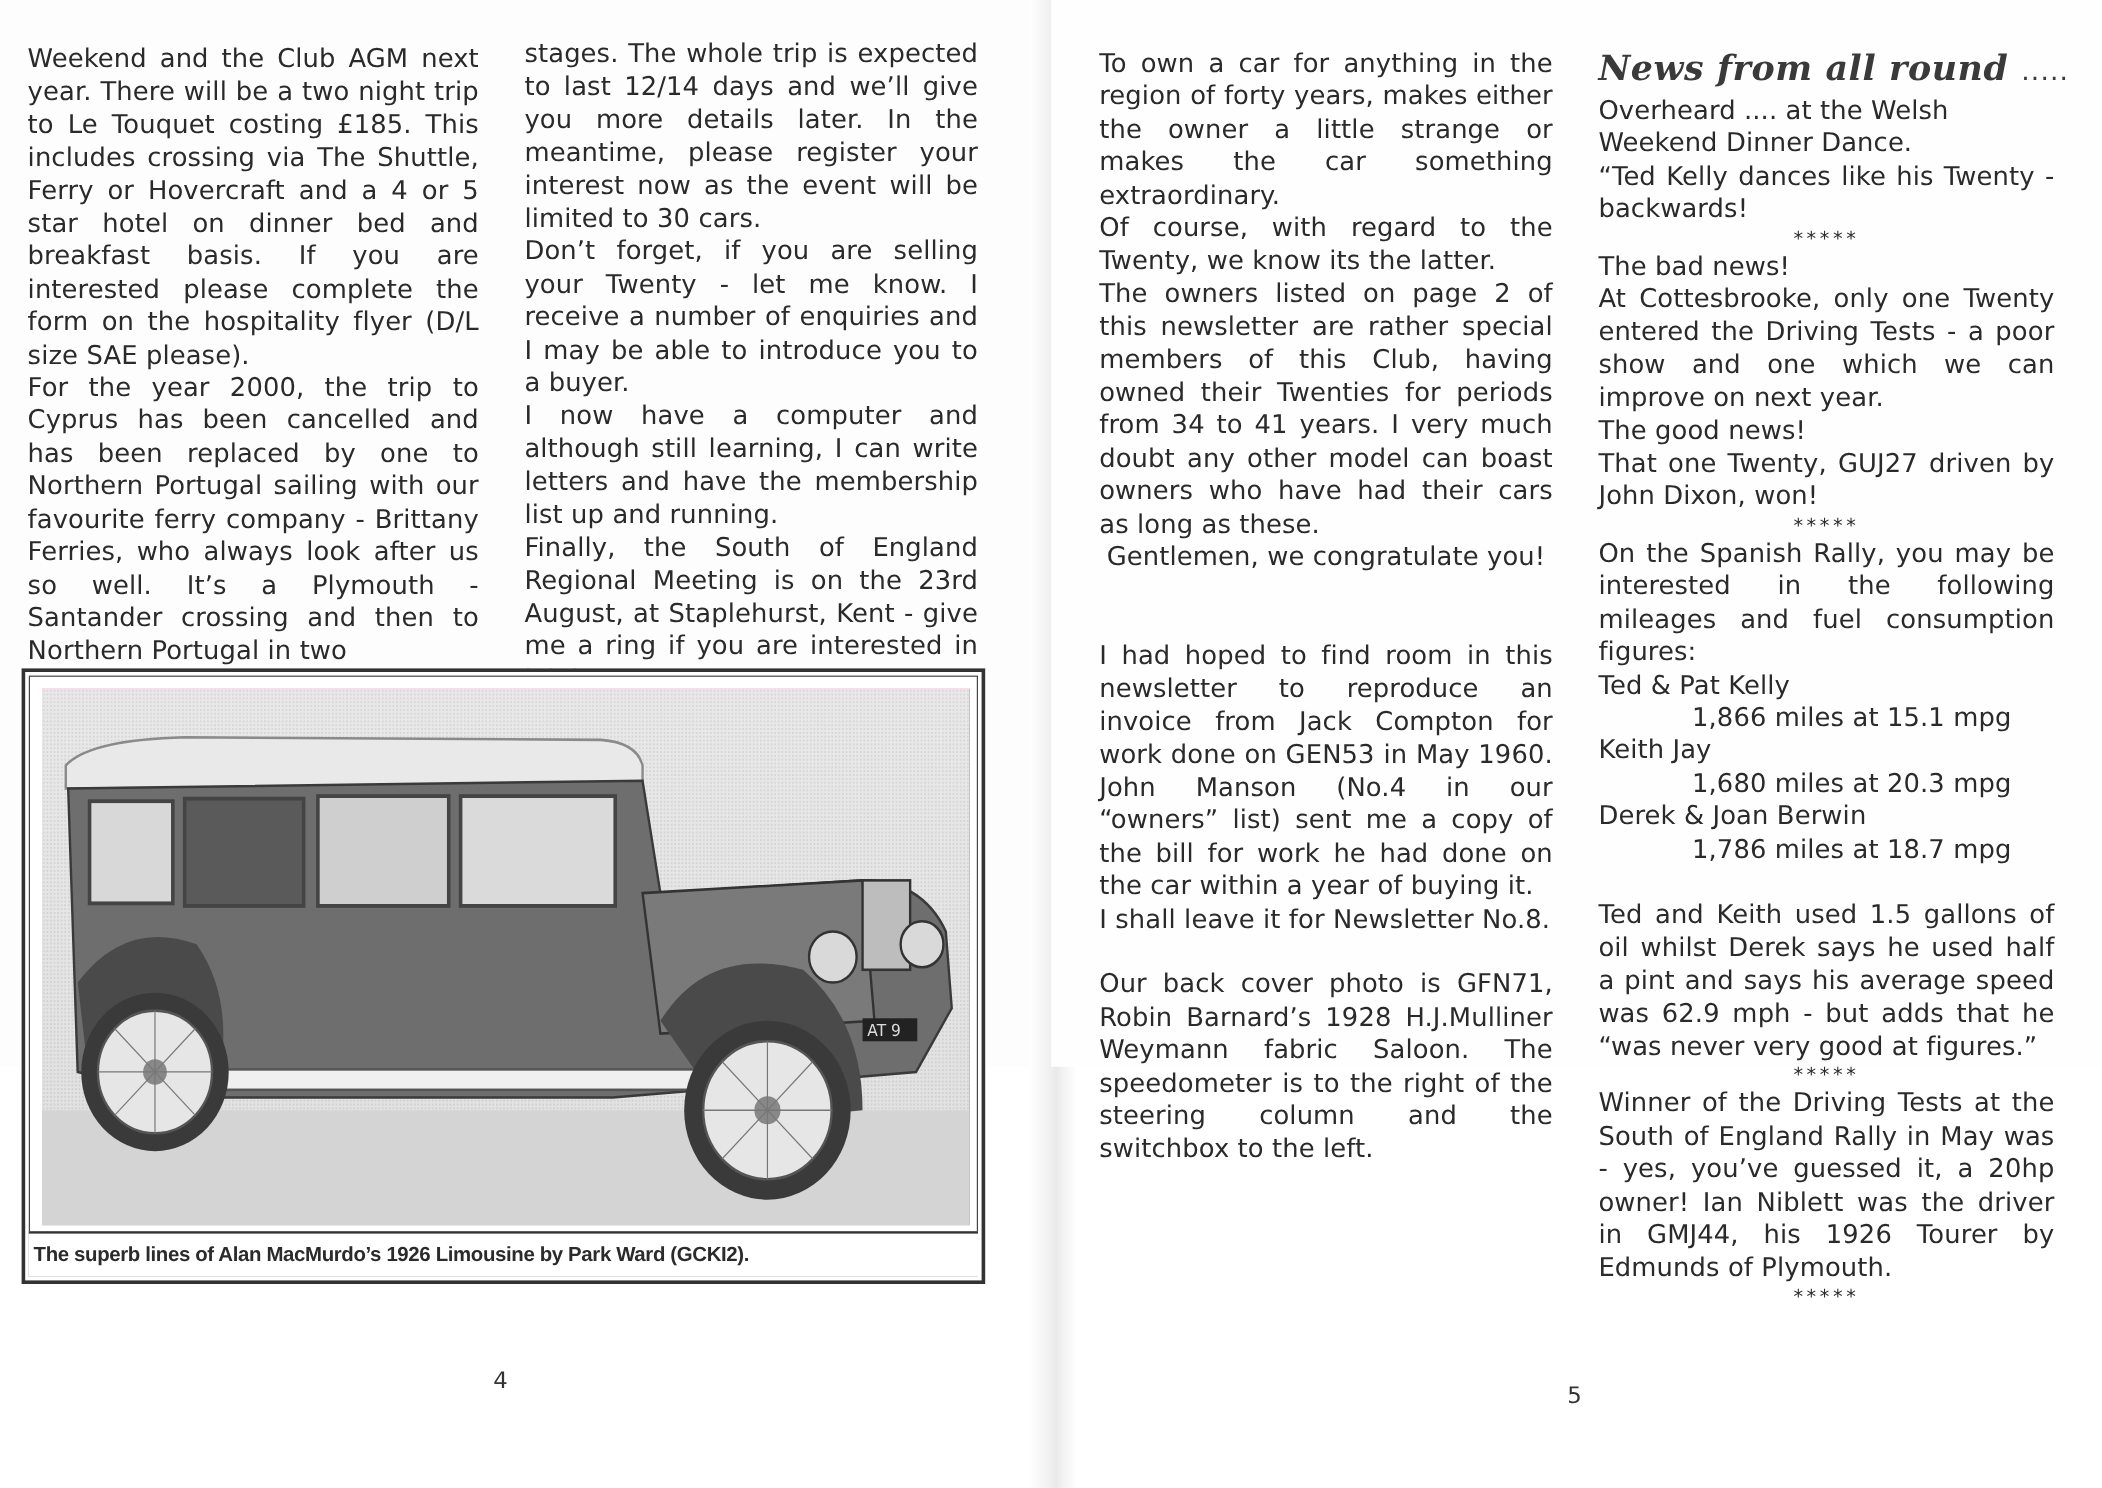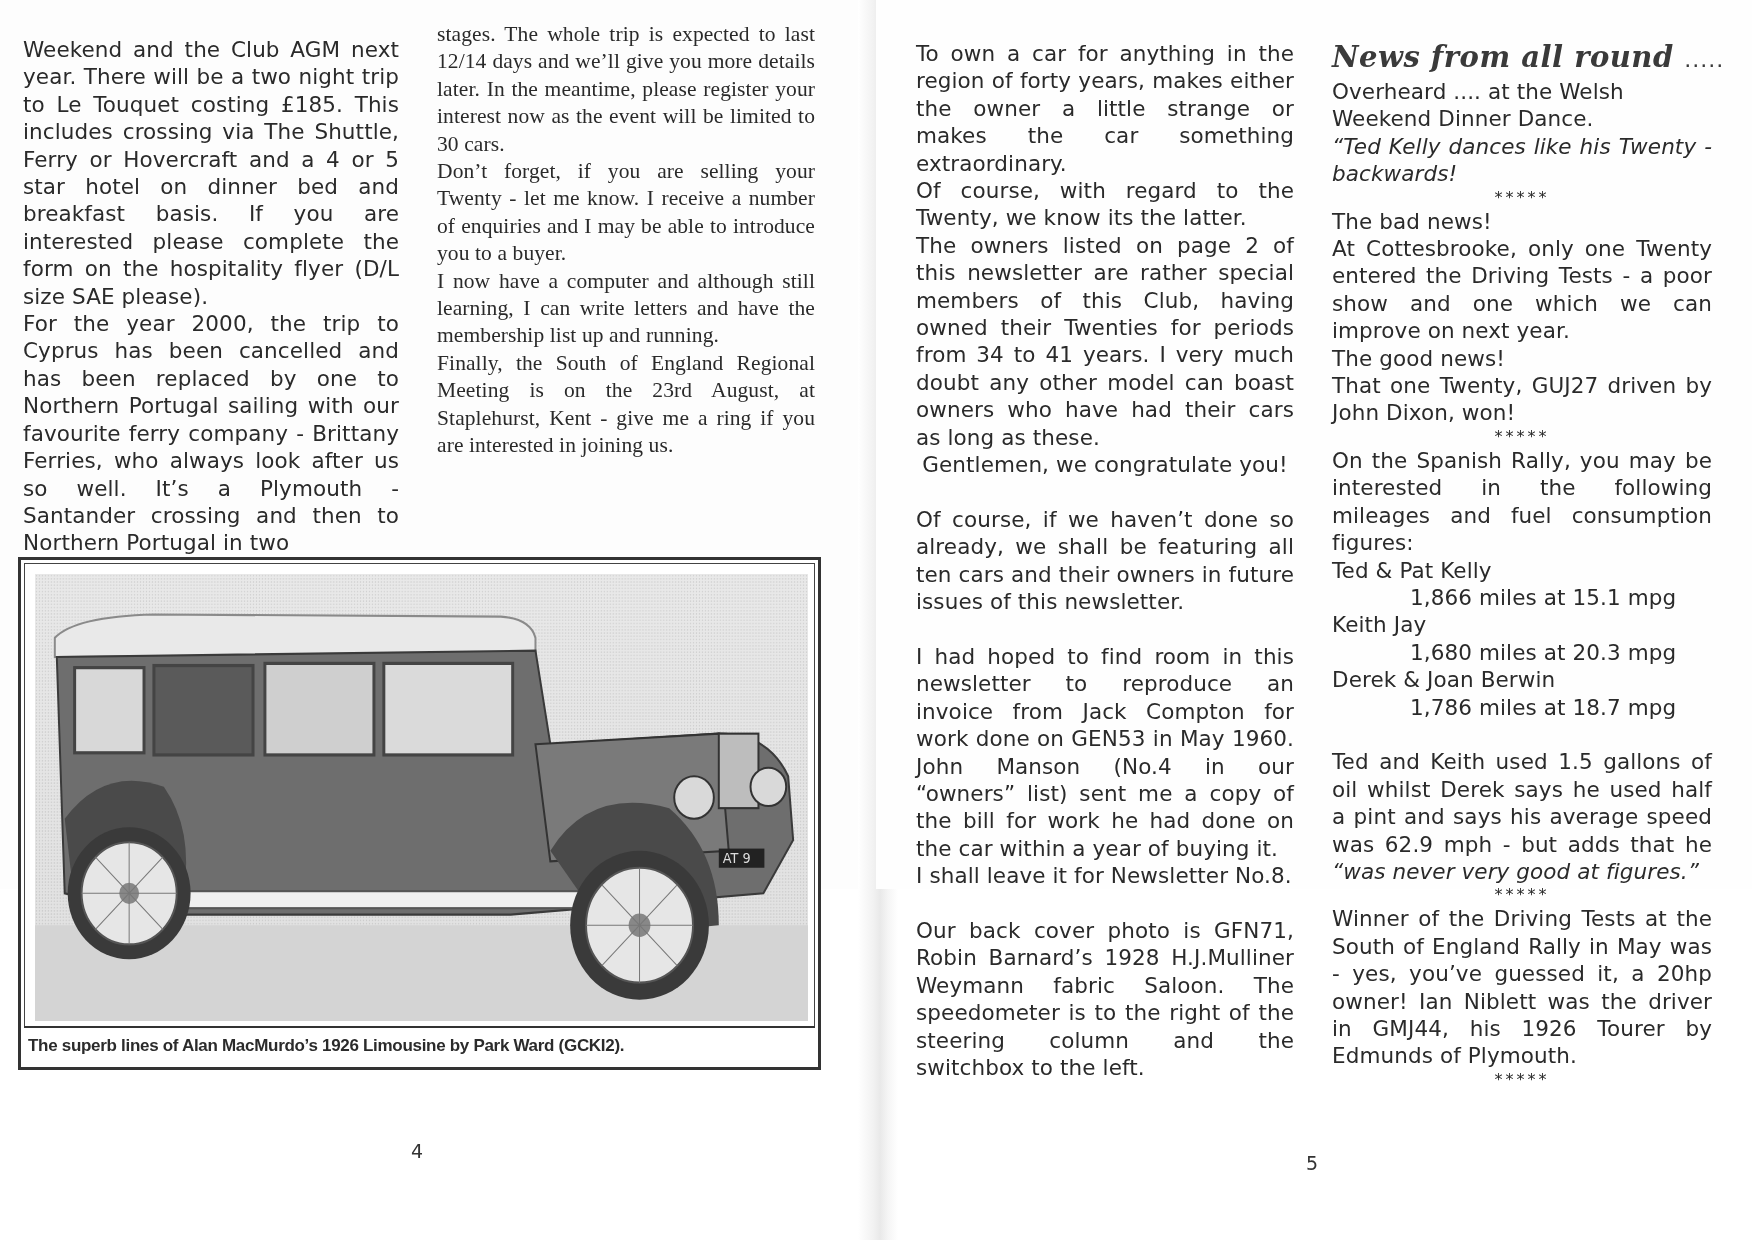--- a/index.html
+++ b/index.html
@@ -21,39 +21,39 @@
   .col {
     position: absolute;
     font-size: 21.5px;
     line-height: 27.4px;
     text-align: justify;
     letter-spacing: 0.1px;
   }
   .col p { margin: 0; }
   .col .gap { height: 27.4px; }
   .col-l1 { left: 23px; top: 36px; width: 376px; }
-  .col-l2 { left: 437px; top: 21px; width: 378px; font-family: Liberation Serif, serif; }
+  .col-l2 { left: 437px; top: 32px; width: 378px; }
   .col-r1 { left: 916px; top: 40px; width: 378px; }
   .col-r2 { left: 1332px; top: 40px; width: 380px; }
 
   .heading {
     font-family: "DejaVu Serif", "Liberation Serif", serif;
     font-style: italic; font-weight: bold;
     font-size: 29px; line-height: 34px;
     color: #3a3a3a;
     letter-spacing: 0.5px;
     margin-bottom: 1px;
     white-space: nowrap;
   }
   .heading .dots {
     font-family: "DejaVu Sans", sans-serif; font-style: normal; font-weight: normal;
     font-size: 22px; letter-spacing: 1px;
   }
   .stars { text-align: center; letter-spacing: 3px; font-size: 16px; line-height: 20px; margin: 0 0 7px 0; }
-  .italic { font-style: italic; }
+  .italic { }
   .indent { padding-left: 78px; text-align: left !important; }
 
   .photo-frame {
     position: absolute; left: 18px; top: 557px; width: 803px; height: 513px;
     border: 3px solid #333; box-sizing: border-box;
     padding: 3px;
     background: #fff;
   }
   .photo-inner {
     position: relative; width: 100%; height: 100%;
@@ -167,21 +167,20 @@
   <div class="gutter"></div>
 
   <div class="page page-right"></div>
 
   <div class="col col-r1">
     <p>To own a car for anything in the region of forty years, makes either the owner a little strange or makes the car something extraordinary.</p>
     <p>Of course, with regard to the Twenty, we know its the latter.</p>
     <p>The owners listed on page 2 of this newsletter are rather special members of this Club, having owned their Twenties for periods from 34 to 41 years. I very much doubt any other model can boast owners who have had their cars as long as these.</p>
     <p style="text-align:center">Gentlemen, we congratulate you!</p>
     <div class="gap"></div>
-    <p>Of course, if we haven’t done so already, we shall be featuring all ten cars and their owners in future issues of this newsletter.</p>
     <div class="gap"></div>
     <p>I had hoped to find room in this newsletter to reproduce an invoice from Jack Compton for work done on GEN53 in May 1960. John Manson (No.4 in our “owners” list) sent me a copy of the bill for work he had done on the car within a year of buying it.</p>
     <p style="text-align:left">I shall leave it for Newsletter No.8.</p>
     <div class="gap"></div>
     <p>Our back cover photo is GFN71, Robin Barnard’s 1928 H.J.Mulliner Weymann fabric Saloon. The speedometer is to the right of the steering column and the switchbox to the left.</p>
   </div>
 
   <div class="col col-r2">
     <div class="heading">
       <span>News from all round</span>

